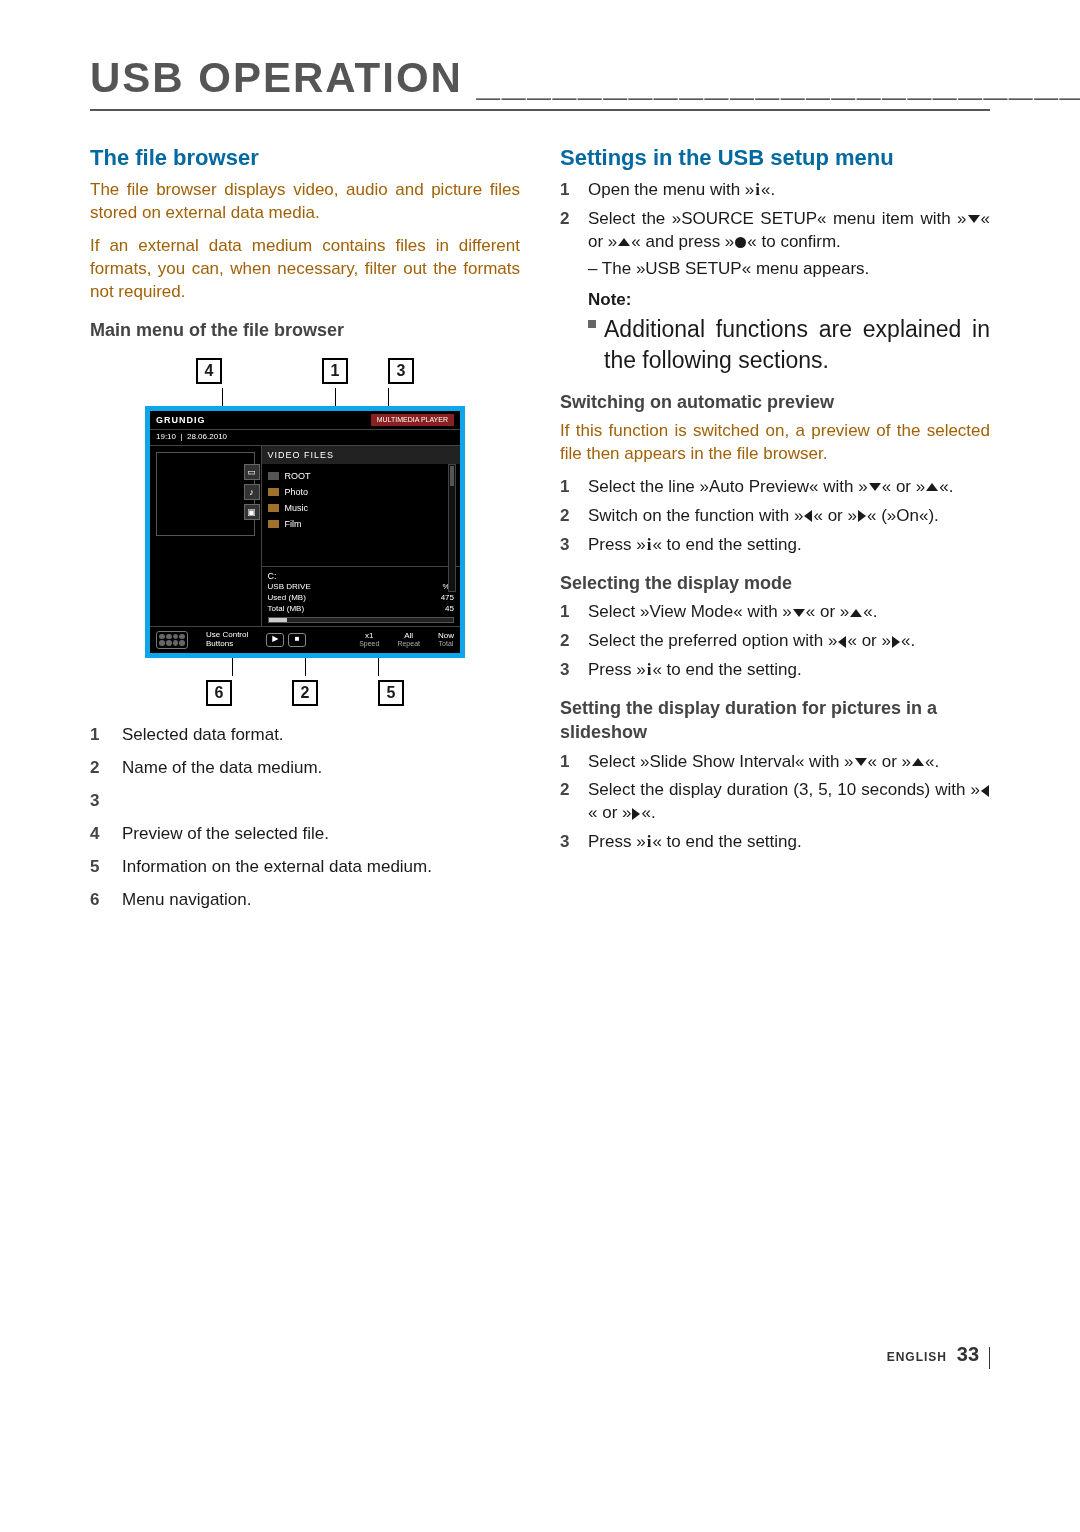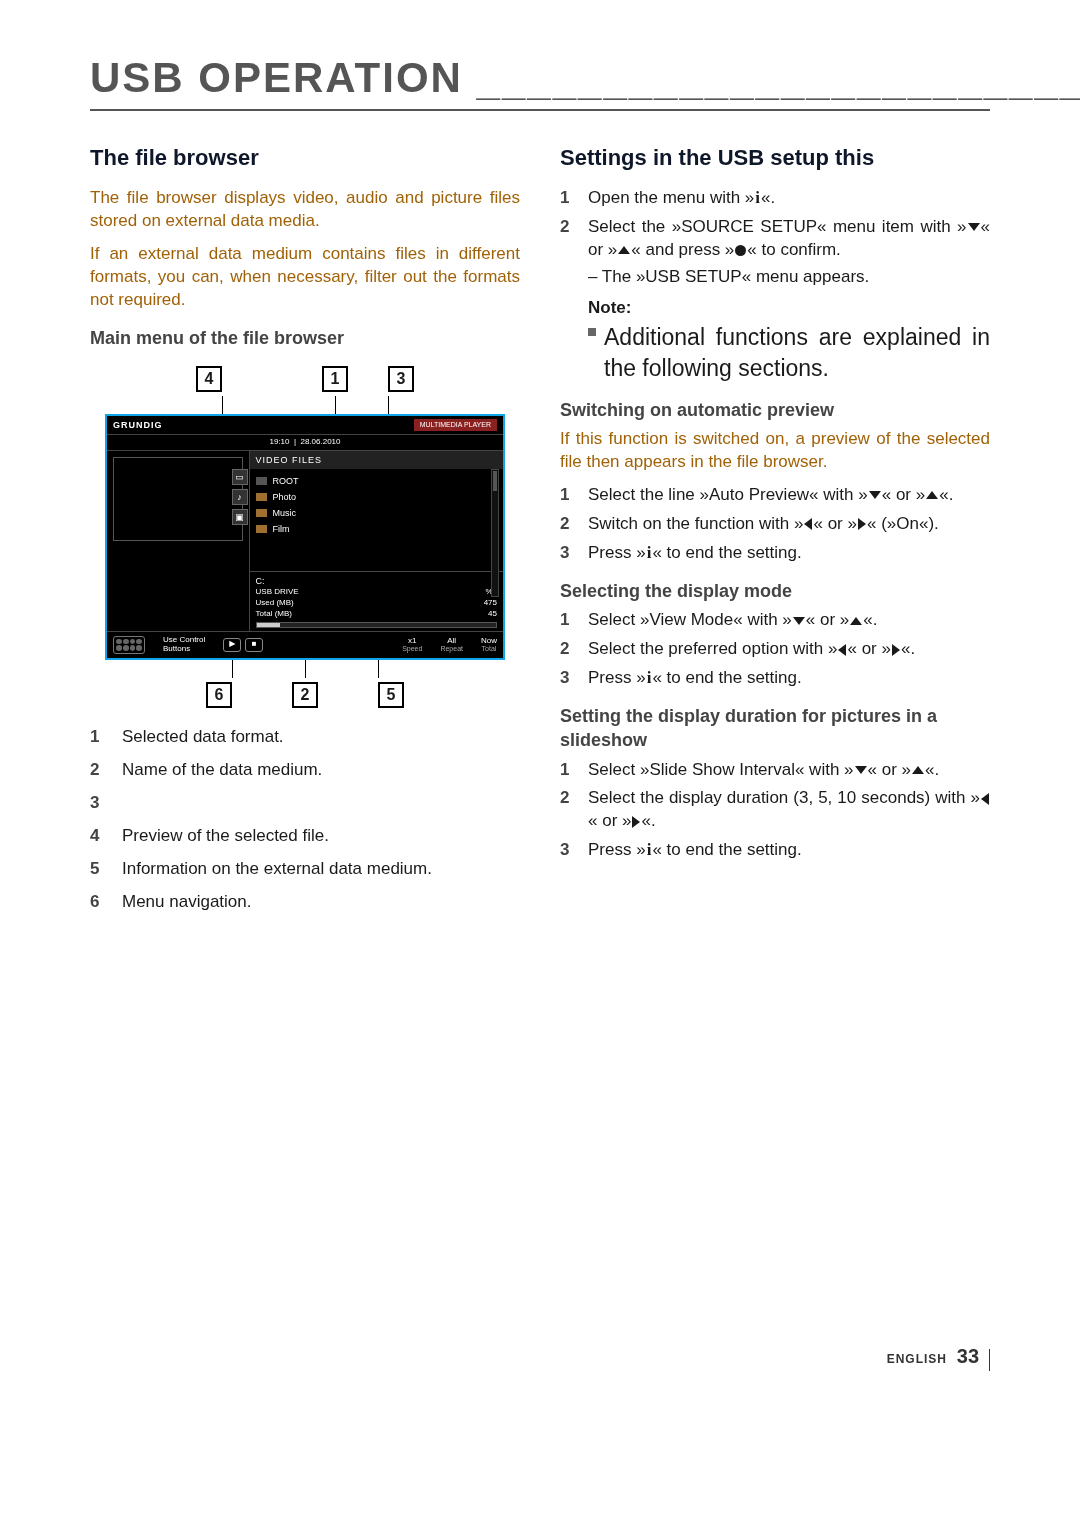--- a/index.html
+++ b/index.html
@@ -30,22 +30,22 @@
     display: flex;
     gap: 40px;
   }
   .col {
     flex: 1;
     min-width: 0;
   }
   .sect-title {
     font-size: 22px;
     font-weight: 700;
-    color: #0f172a;
-    margin-bottom: 14px;
+    color: #0369a1;
+    margin-bottom: 6px;
     margin-top: 4px;
   }
   .sub-title {
     font-size: 18px;
     font-weight: 700;
     color: #444;
     margin-top: 14px;
     margin-bottom: 6px;
   }
   p.body {
@@ -135,40 +135,40 @@
     gap: 112px;
     height: 18px;
   }
   .lines-row .vline {
     width: 1px;
     height: 18px;
     background: #000;
   }
   .lines-row.bottom { gap: 72px; }
   .screen {
-    width: 400px;
+    width: 320px;
     margin: 0 auto;
     background: #000;
     color: #fff;
     font-size: 9px;
     position: relative;
-    border: 2px solid #0ea5e9;
+    border: 5px solid #0ea5e9;
   }
   .screen-header {
     display: flex;
     justify-content: space-between;
     align-items: center;
     padding: 3px 6px;
     border-bottom: 1px solid #444;
     font-size: 8px;
   }
   .screen-header .brand { font-weight: 700; letter-spacing: 1px; font-size: 9px;}
   .screen-header .mm { background:#8a2020; padding:1px 6px; font-size:7px;}
   .screen-datebar {
-    text-align: center;
+    text-align: left;
     font-size: 8px;
     padding: 2px 6px;
     border-bottom: 1px solid #444;
   }
   .screen-body {
     display: flex;
     height: 180px;
   }
   .preview-pane {
     width: 36%;
@@ -468,21 +468,21 @@
           <span class="txt">Information on the external data medium.</span>
         </li>
       <li>
           <span class="num">6</span>
           <span class="txt">Menu navigation.</span>
         </li>
     </ol>
   </div>
 
   <div class="col">
-    <div class="sect-title">Settings in the USB setup this</div>
+    <div class="sect-title">Settings in the USB setup menu</div>
 
     <ol class="numlist">
       <li>
           <span class="num">1</span>
           <span class="txt"><span>Open the menu with »</span><span class="ic ic-i">i</span><span>«.</span></span>
         </li>
       <li>
           <span class="num">2</span>
           <span class="txt"><span> Select the »SOURCE SETUP« menu item with »</span><span class="ic ic-down"></span><span>« or »</span><span class="ic ic-up"></span><span>« and press »</span><span class="ic ic-ok"></span><span>« to confirm.</span></span>
         </li>

